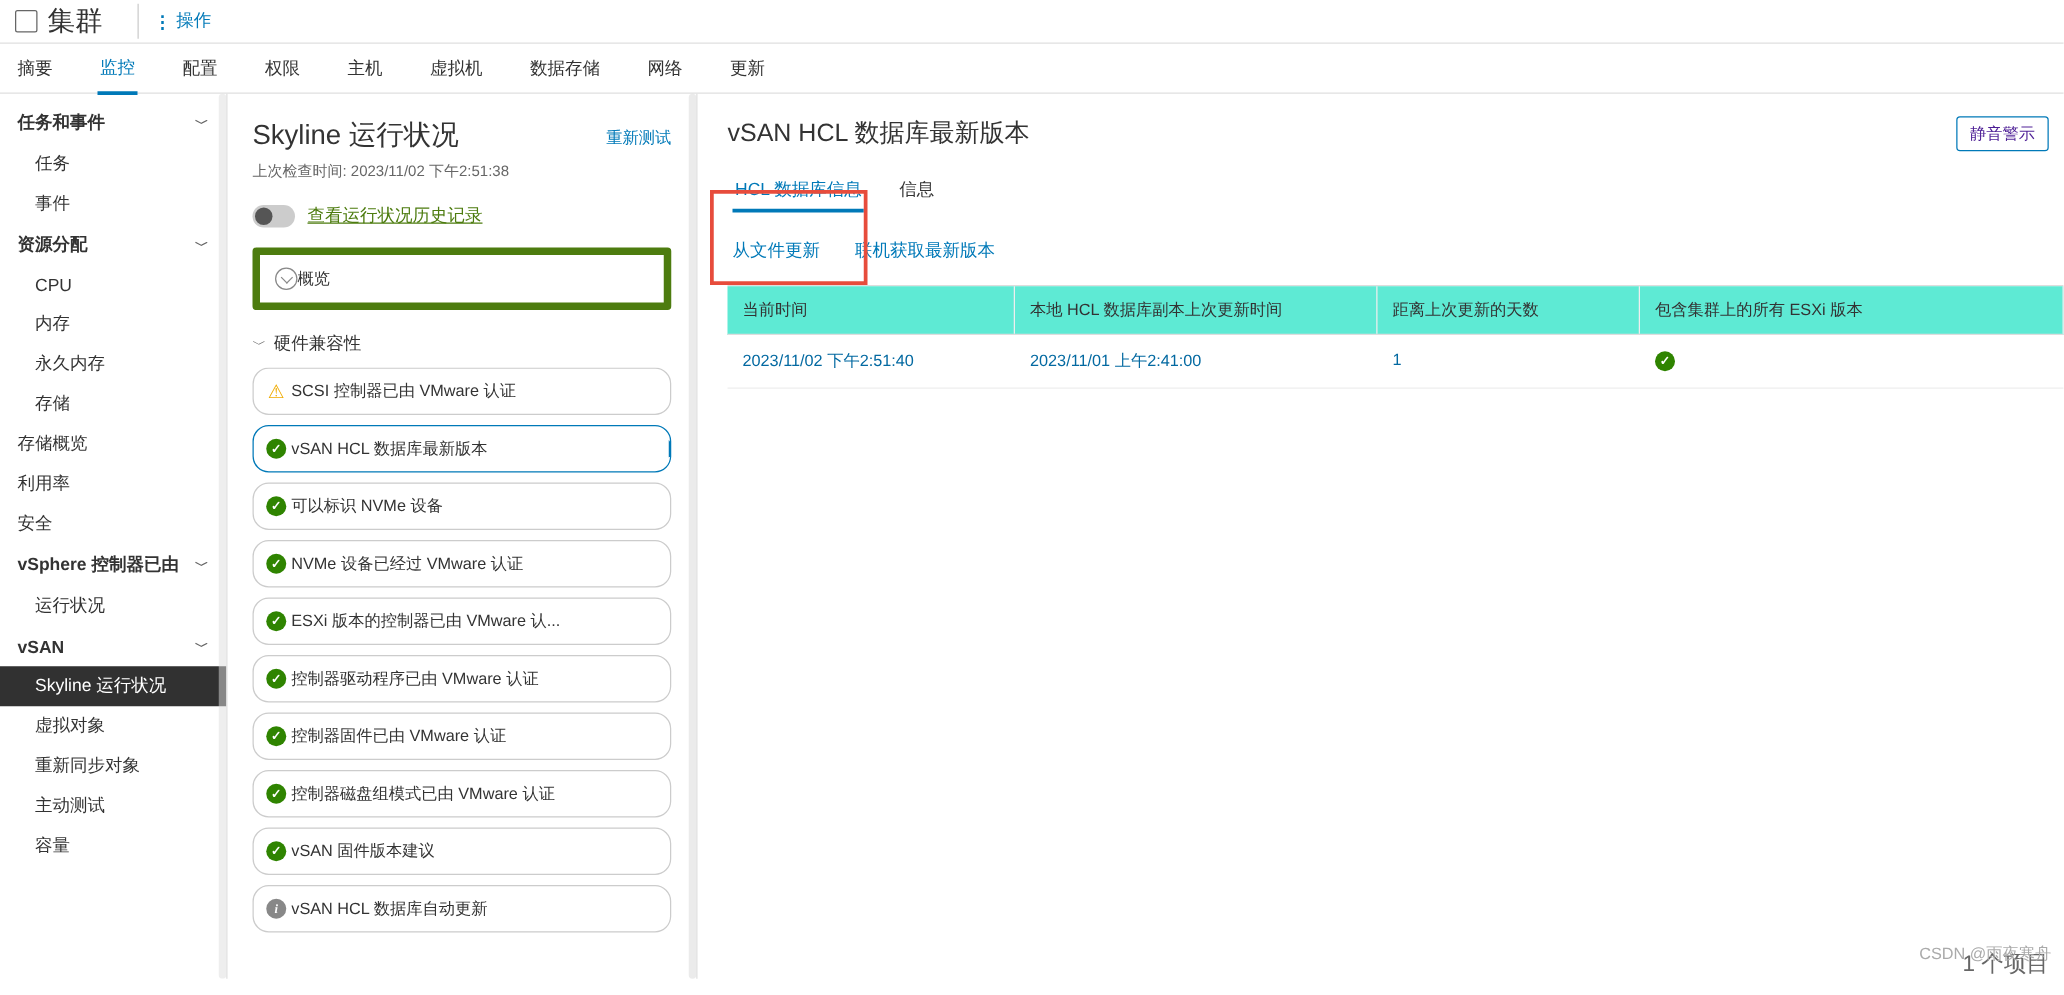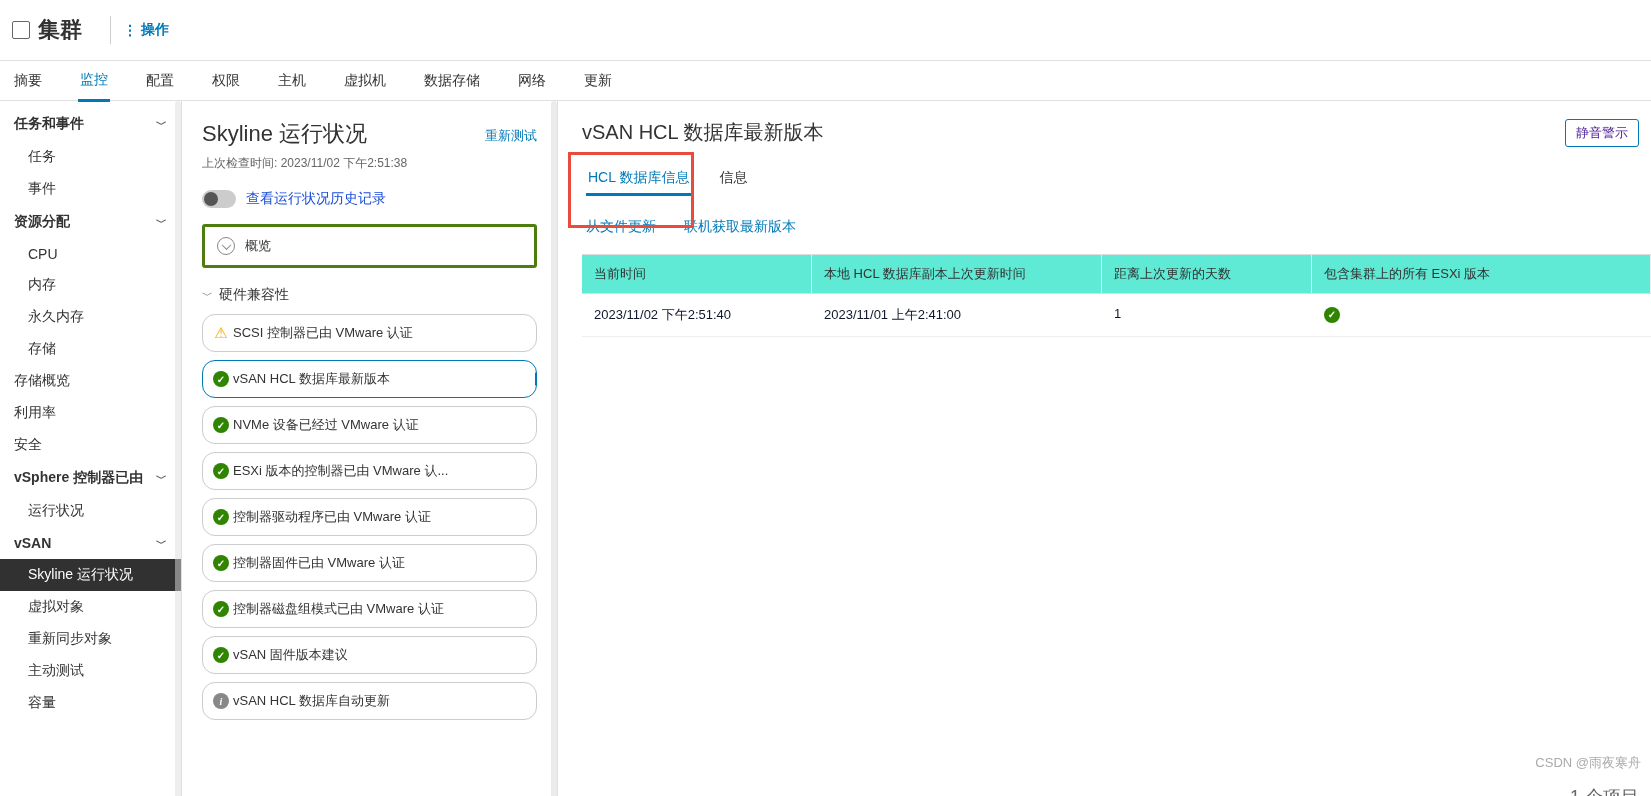--- a/index.html
+++ b/index.html
@@ -1,19 +1,19 @@
 <!DOCTYPE html>
 <html><head>
 <meta charset="utf-8">
 <style>
   * { box-sizing: border-box; margin: 0; padding: 0; font-family: "Segoe UI", Arial, sans-serif; }
   body { font-size: 13px; color: #333; background: #fff; width: 1651px; height: 796px; overflow: hidden; position: relative; }
   
   
-  .top-header { display: flex; align-items: center; height: 61px; padding: 0 12px; border-bottom: 1px solid #e0e0e0; font-weight: bold; }
+  .top-header { display: flex; align-items: center; height: 35px; padding: 0 12px; border-bottom: 1px solid #e0e0e0; }
   .cluster-icon { width: 18px; height: 18px; border: 1.5px solid #666; border-radius: 2px; margin-right: 8px; display: inline-block; }
   .cluster-title { font-size: 22px; color: #333; margin-right: 16px; }
   .divider-v { width: 1px; height: 28px; background: #ccc; margin: 0 12px; }
   .actions-link { color: #0079b8; font-size: 14px; cursor: pointer; display: flex; align-items: center; }
   .actions-link::before { content: "⋮"; margin-right: 4px; font-weight: bold; }
   
   
   .tabs-row { display: flex; align-items: center; height: 40px; padding: 0 12px; border-bottom: 1px solid #e0e0e0; gap: 34px; }
   .main-tab { font-size: 14px; color: #333; padding: 10px 2px; cursor: pointer; }
   .main-tab.active { color: #0079b8; border-bottom: 3px solid #0079b8; margin-bottom: -1px; font-weight: 500; }
@@ -34,23 +34,23 @@
   
   .mid-panel { width: 376px; border-right: 1px solid #e0e0e0; display: flex; flex-direction: column; position: relative; }
   .mid-scroll { position: absolute; right: 0; top: 0; bottom: 0; width: 6px; background: #ddd; border-radius: 3px; opacity: 0.6; }
   .mid-header { padding: 18px 20px 6px 20px; display: flex; align-items: flex-start; justify-content: space-between; }
   .mid-title { font-size: 22px; color: #333; font-weight: 400; }
   .retest-link { color: #0079b8; font-size: 13px; cursor: pointer; margin-top: 8px; }
   .last-check { padding: 0 20px 12px 20px; font-size: 12px; color: #666; }
   .history-toggle { display: flex; align-items: center; padding: 6px 20px 16px 20px; gap: 10px; }
   .toggle-sw { width: 34px; height: 18px; border-radius: 9px; background: #ccc; position: relative; cursor: pointer; }
   .toggle-sw::after { content: ""; position: absolute; width: 14px; height: 14px; border-radius: 50%; background: #555; top: 2px; left: 2px; }
-  .toggle-label { font-size: 14px; color: #1d4ed8; }
-  
-  .overview-card { margin: 0 20px 18px 20px; border: 3px solid #4d7c0f; border-radius: 3px; padding: 10px 12px; display: flex; align-items: center; gap: 10px; cursor: pointer; }
+  .toggle-label { font-size: 14px; color: #4d7c0f; text-decoration: underline; }
+  
+  .overview-card { margin: 0 20px 18px 20px; border: 6px solid #4d7c0f; border-radius: 3px; padding: 10px 12px; display: flex; align-items: center; cursor: pointer; }
   .gauge-icon { width: 18px; height: 18px; border-radius: 50%; border: 1.5px solid #888; display: inline-flex; align-items: center; justify-content: center; font-size: 9px; color: #888; }
   .gauge-icon::after { content: ""; width: 6px; height: 6px; border-left: 1.5px solid #888; border-bottom: 1.5px solid #888; transform: rotate(-45deg) translate(1px,-1px); }
   
   .group-header { display: flex; align-items: center; padding: 0 20px 10px 20px; font-size: 14px; color: #333; gap: 6px; cursor: pointer; }
   .group-chevron { font-size: 11px; color: #666; }
   
   .health-list { padding: 0 20px; display: flex; flex-direction: column; gap: 8px; overflow-y: auto; flex: 1; }
   .health-item { border: 1px solid #ccc; border-radius: 13px; padding: 9px 10px; display: flex; align-items: center; gap: 4px; font-size: 13px; cursor: pointer; white-space: nowrap; overflow: hidden; text-overflow: ellipsis; }
   .health-item.selected { border: 1.5px solid #0079b8; position: relative; font-weight: 500; }
   .health-item.selected::after { content: ""; position: absolute; right: -6px; top: 50%; transform: translateY(-50%); width: 0; height: 0; border-left: 7px solid #0079b8; border-top: 7px solid transparent; border-bottom: 7px solid transparent; }
@@ -73,21 +73,21 @@
   .subtab.active { color: #0079b8; border-bottom: 3px solid #0079b8; font-weight: 500; }
   
   .action-row { display: flex; gap: 28px; margin-top: 22px; padding-left: 4px; }
   .action-link { color: #0079b8; font-size: 14px; cursor: pointer; }
   .highlight-box { position: absolute; border: 3px solid #e74c3c; pointer-events: none; }
   
   .data-table { margin-top: 18px; border-top: 1px solid #ddd; }
   .table-header { display: flex; border-bottom: 1px solid #ddd; background: #5eead4; }
   .th { padding: 10px 12px; font-size: 13px; color: #333; font-weight: 500; border-right: 1px solid #eee; }
   .table-row { display: flex; border-bottom: 1px solid #eee; }
-  .td { padding: 12px 12px; font-size: 13px; color: #0f172a; }
+  .td { padding: 12px 12px; font-size: 13px; color: #0369a1; }
   .col1 { width: 230px; }
   .col2 { width: 290px; }
   .col3 { width: 210px; }
   .col4 { flex: 1; }
   .check-cell { width: 16px; height: 16px; border-radius: 50%; background: #2f8400; display: inline-flex; align-items: center; justify-content: center; color: #fff; font-size: 10px; }
   .check-cell::after { content: "✓"; font-weight: bold; }
   
   .item-count { text-align: right; padding: 14px 12px 0 0; font-size: 18px; color: #666; }
   .watermark { position: absolute; bottom: 24px; right: 10px; color: #aaa; font-size: 13px; }
 </style>
@@ -182,20 +182,24 @@
       <div class="health-item">
           <span class="ic ic-warn"></span>
           <span class="health-text">SCSI 控制器已由 VMware 认证</span>
         </div>
       <div class="health-item selected">
           <span class="ic ic-ok"></span>
           <span class="health-text">vSAN HCL 数据库最新版本</span>
         </div>
       <div class="health-item">
           <span class="ic ic-ok"></span>
+          <span class="health-text">可以标识 NVMe 设备</span>
+        </div>
+      <div class="health-item">
+          <span class="ic ic-ok"></span>
           <span class="health-text">NVMe 设备已经过 VMware 认证</span>
         </div>
       <div class="health-item">
           <span class="ic ic-ok"></span>
           <span class="health-text">ESXi 版本的控制器已由 VMware 认...</span>
         </div>
       <div class="health-item">
           <span class="ic ic-ok"></span>
           <span class="health-text">控制器驱动程序已由 VMware 认证</span>
         </div>

